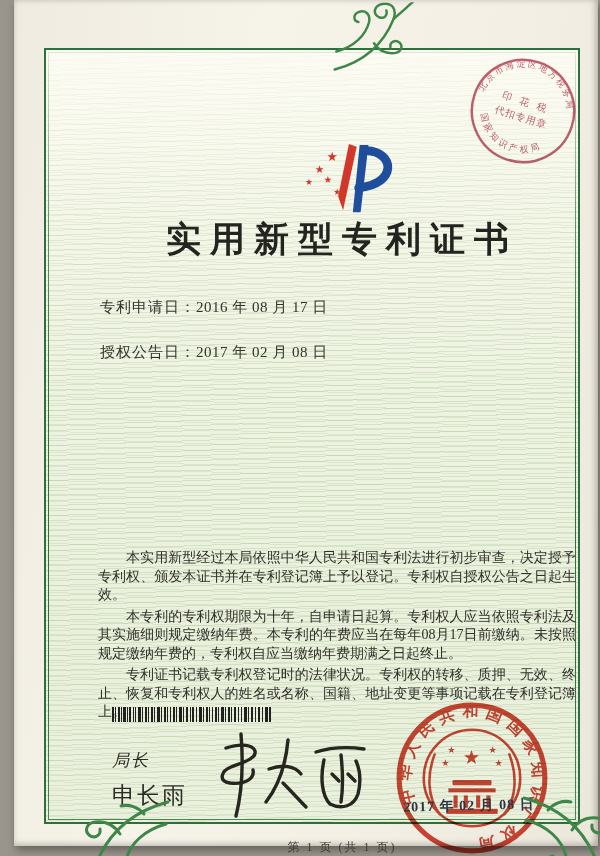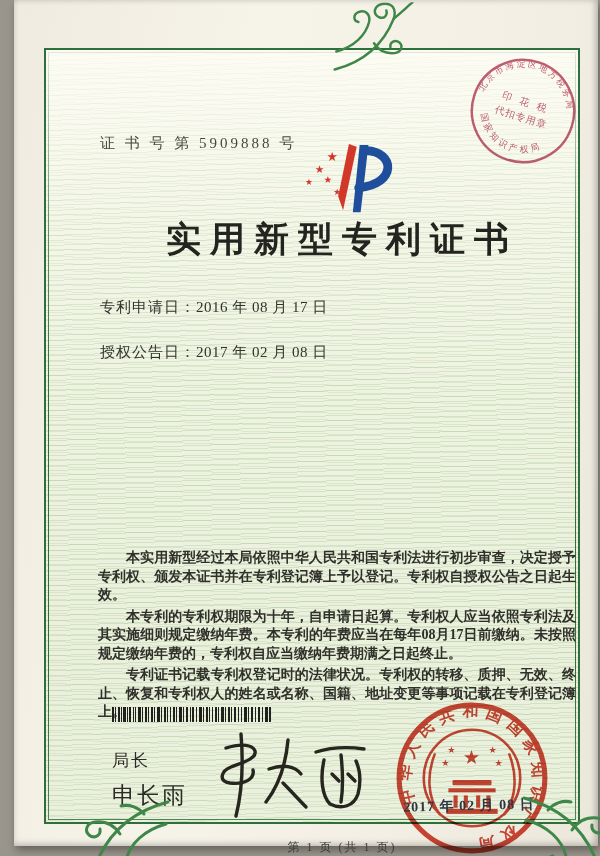--- a/index.html
+++ b/index.html
@@ -42,23 +42,23 @@
     font-size:35px;font-weight:bold;color:#23231f;letter-spacing:9px;
   }
   .fields{position:absolute;left:54px;top:248px;width:486px;}
   .field-row{height:45px;font-size:15px;color:#33332c;white-space:nowrap;}
   .field-row .lbl{letter-spacing:1px;}
   .field-row .val{letter-spacing:.5px;}
   .paras{
     position:absolute;left:52px;top:499px;width:494px;
     font-size:14px;line-height:18.5px;color:#30302a;text-align:justify;
   }
-  .paras p{margin:0 16px 3px 0;text-indent:2em;font-weight:bold;}
+  .paras p{margin:0 16px 3px 0;text-indent:2em;}
   .barcode{position:absolute;left:66px;top:657px;width:160px;height:15px;}
-  .signer-title{position:absolute;left:66px;top:699px;font-size:17px;color:#2c2c26;letter-spacing:2px;}
+  .signer-title{position:absolute;left:66px;top:699px;font-size:17px;color:#2c2c26;letter-spacing:2px;font-style:italic;}
   .signer-name{position:absolute;left:66px;top:730px;font-size:23px;color:#2c2c26;letter-spacing:2px;}
   .signature{position:absolute;left:150px;top:678px;width:180px;height:96px;}
   .seal{position:absolute;left:348px;top:650px;width:156px;height:156px;mix-blend-mode:multiply;opacity:.93;}
   .seal-date{
     position:absolute;left:348px;top:747px;width:150px;text-align:center;
     font-size:14px;font-weight:bold;color:#2e3444;letter-spacing:1px;transform:rotate(-1.5deg);
   }
   .tax-stamp{position:absolute;left:450px;top:52px;width:118px;height:118px;mix-blend-mode:multiply;opacity:.88;}
   .footer{
     position:absolute;left:0;top:789px;width:592px;text-align:center;
@@ -71,21 +71,20 @@
 </style>
 </head>
 <body>
 
 <div class="stage">
   <div class="paper">
     <div class="frame">
       <div class="inner-line"></div>
       <div class="light"></div>
 
-      <div class="cert-no">证 书 号 第 5909888 号</div>
 
       <svg class="logo" viewBox="0 0 100 80">
         <g fill="#d2382a">
           <text x="30" y="22" font-size="13">★</text>
           <text x="18" y="34" font-size="11">★</text>
           <text x="8" y="46" font-size="9">★</text>
           <text x="27" y="44" font-size="10">★</text>
           <text x="37" y="56" font-size="9">★</text>
         </g>
         <polygon points="53,4 61,7 47,72 42,58" fill="#d2382a"></polygon>

